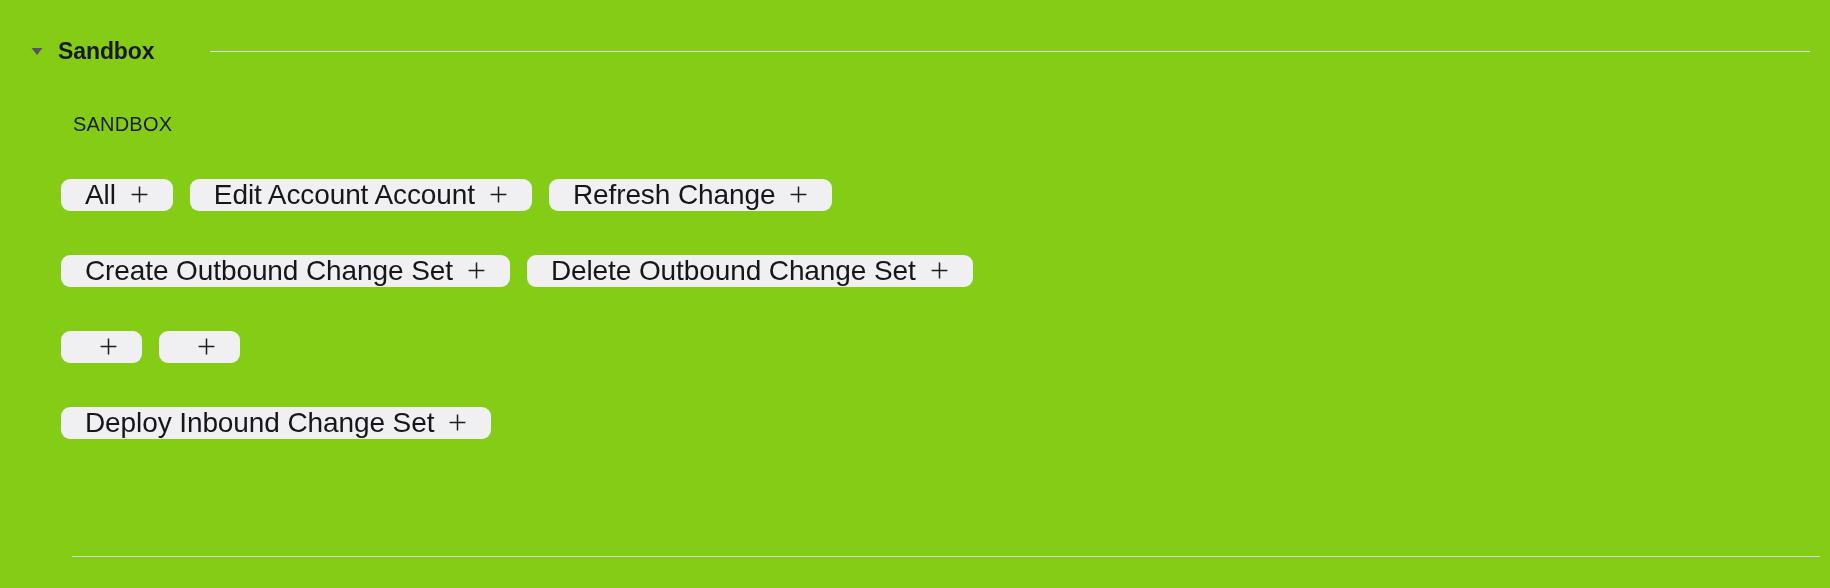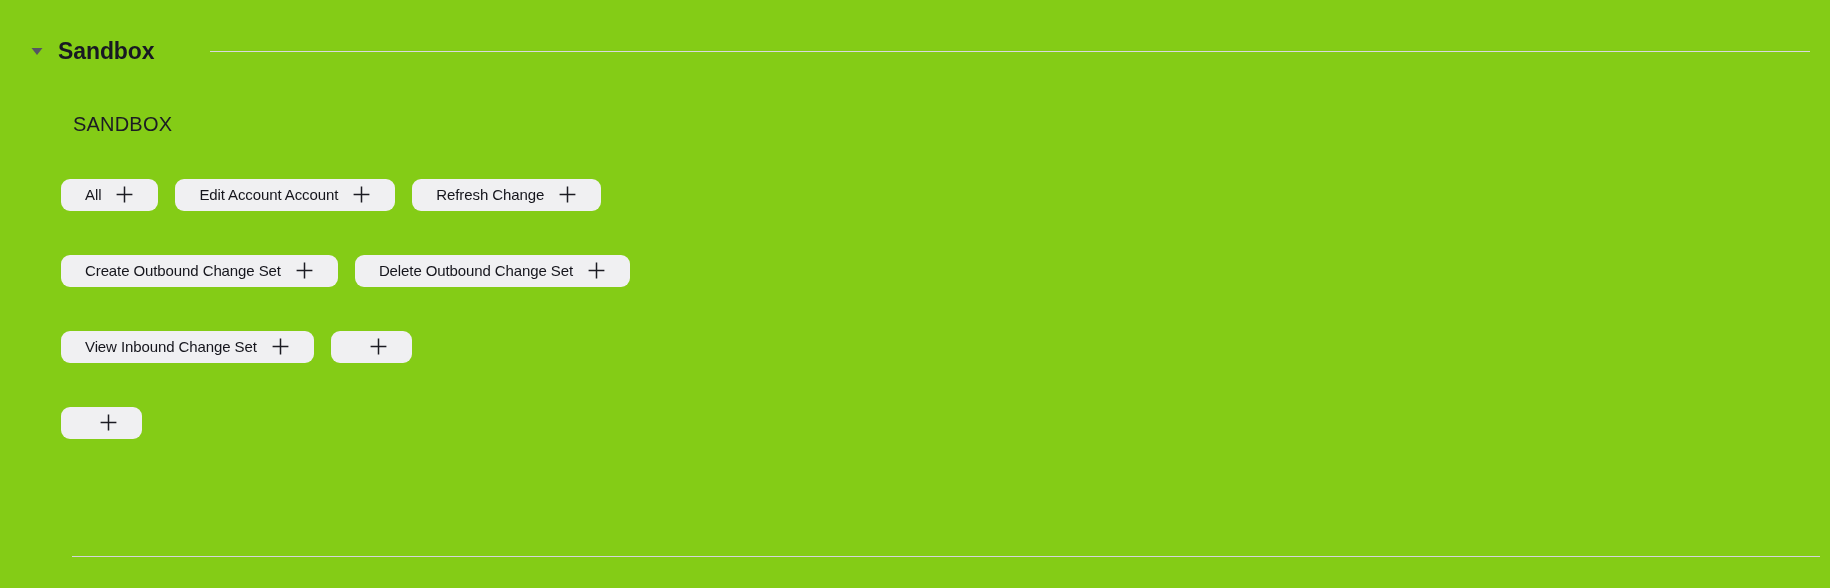--- a/index.html
+++ b/index.html
@@ -95,21 +95,21 @@
     display: inline-flex;
     align-items: center;
     justify-content: center;
     height: 32px;
     background: #f0f0f2;
     border: none;
     border-radius: 9px;
     padding: 0 24px;
     margin-right: 17px;
     font-family: "Liberation Sans", sans-serif;
-    font-size: 15px;
+    font-size: 28px;
     color: #15151c;
     white-space: nowrap;
     cursor: pointer;
     line-height: 1;
   }
   .chip:last-child { margin-right: 0; }
   .chip-label {
     display: inline-block;
     letter-spacing: -0.1px;
   }
@@ -194,38 +194,38 @@
         <span class="chip-plus">
           <svg width="19" height="19" viewBox="0 0 19 19" aria-hidden="true">
             <path d="M9.5 1.6 L9.5 17.4 M1.6 9.5 L17.4 9.5" stroke="#1b1b22" stroke-width="1.5" stroke-linecap="butt"></path>
           </svg>
         </span>
       </button>
     </div>
 
     <div class="chip-row">
       <button class="chip">
-        <span class="chip-label">View Inbound Change Set</span>
-        <span class="chip-plus">
-          <svg width="19" height="19" viewBox="0 0 19 19" aria-hidden="true">
-            <path d="M9.5 1.6 L9.5 17.4 M1.6 9.5 L17.4 9.5" stroke="#1b1b22" stroke-width="1.5" stroke-linecap="butt"></path>
-          </svg>
-        </span>
-      </button>
-      <button class="chip">
-        <span class="chip-plus">
-          <svg width="19" height="19" viewBox="0 0 19 19" aria-hidden="true">
-            <path d="M9.5 1.6 L9.5 17.4 M1.6 9.5 L17.4 9.5" stroke="#1b1b22" stroke-width="1.5" stroke-linecap="butt"></path>
-          </svg>
-        </span>
-      </button>
-    </div>
-
-    <div class="chip-row">
-      <button class="chip">
+        <span class="chip-plus">
+          <svg width="19" height="19" viewBox="0 0 19 19" aria-hidden="true">
+            <path d="M9.5 1.6 L9.5 17.4 M1.6 9.5 L17.4 9.5" stroke="#1b1b22" stroke-width="1.5" stroke-linecap="butt"></path>
+          </svg>
+        </span>
+      </button>
+      <button class="chip">
+        <span class="chip-plus">
+          <svg width="19" height="19" viewBox="0 0 19 19" aria-hidden="true">
+            <path d="M9.5 1.6 L9.5 17.4 M1.6 9.5 L17.4 9.5" stroke="#1b1b22" stroke-width="1.5" stroke-linecap="butt"></path>
+          </svg>
+        </span>
+      </button>
+    </div>
+
+    <div class="chip-row">
+      <button class="chip">
+        <span class="chip-label">Deploy Inbound Change Set</span>
         <span class="chip-plus">
           <svg width="19" height="19" viewBox="0 0 19 19" aria-hidden="true">
             <path d="M9.5 1.6 L9.5 17.4 M1.6 9.5 L17.4 9.5" stroke="#1b1b22" stroke-width="1.5" stroke-linecap="butt"></path>
           </svg>
         </span>
       </button>
     </div>
 
   </div>
 

